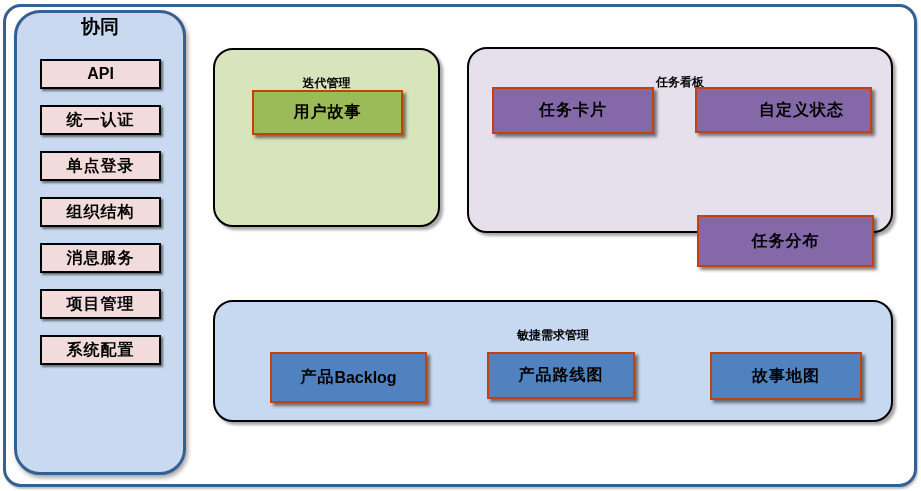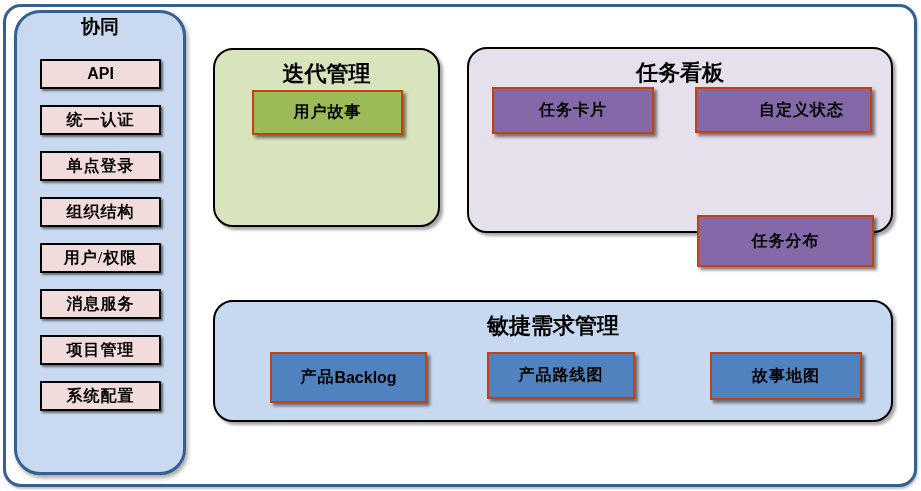--- a/index.html
+++ b/index.html
@@ -43,21 +43,21 @@
   }
   
   .group{
     position:absolute;
     border:2px solid #000;
     border-radius:20px;
     box-shadow:3px 3px 3px rgba(0,0,0,0.35);
     box-sizing:border-box;
   }
   .group-title{
-    text-align:center;font-weight:bold;font-size:22px;padding-top:9px;
+    text-align:center;font-weight:bold;font-size:12px;padding-top:25px;
   }
   .group-iteration{
     left:213px;top:48px;width:227px;height:179px;
     background:var(--iteration-fill,#d8e4bc);
   }
   .group-kanban{
     left:467px;top:47px;width:426px;height:186px;
     background:var(--kanban-fill,#e6e0ec);
   }
   .group-requirements{
@@ -104,21 +104,20 @@
 
 <div class="sidebar">
   <div class="sidebar-title">协同</div>
   <div class="sidebar-items">
     <div class="pink-box box-label">
         <span class="latin">API</span>
       </div>
     <div class="pink-box box-label">统一认证</div>
     <div class="pink-box box-label">单点登录</div>
     <div class="pink-box box-label">组织结构</div>
-    <div class="pink-box box-label">用户/权限</div>
     <div class="pink-box box-label">消息服务</div>
     <div class="pink-box box-label">项目管理</div>
     <div class="pink-box box-label">系统配置</div>
   </div>
 </div>
 
 <div class="group group-iteration">
   <div class="group-title">迭代管理</div>
   <div class="item-box green-box box-label it-0">用户故事</div>
 </div>

